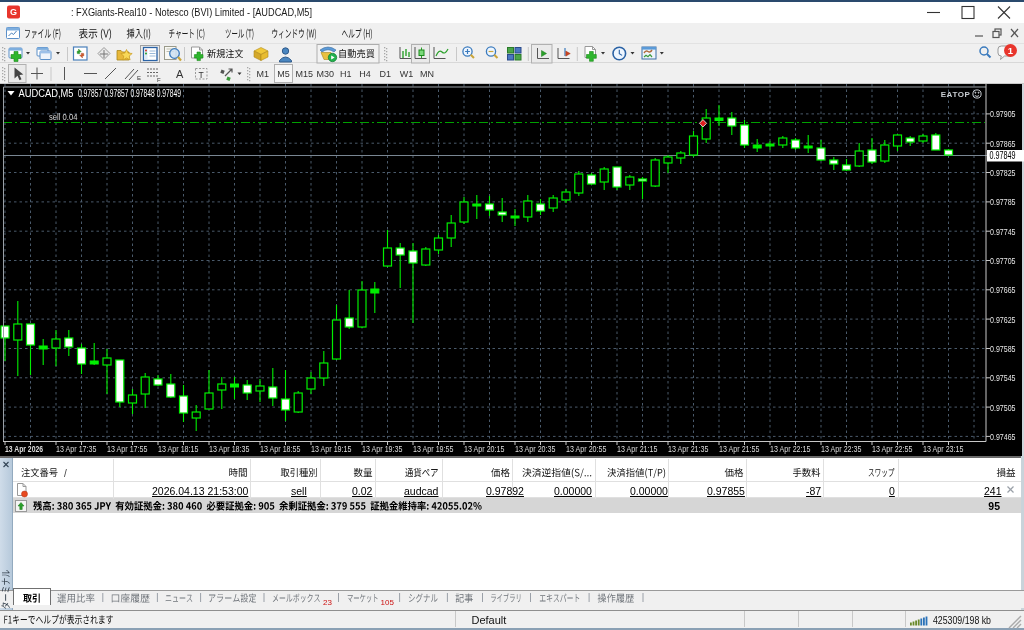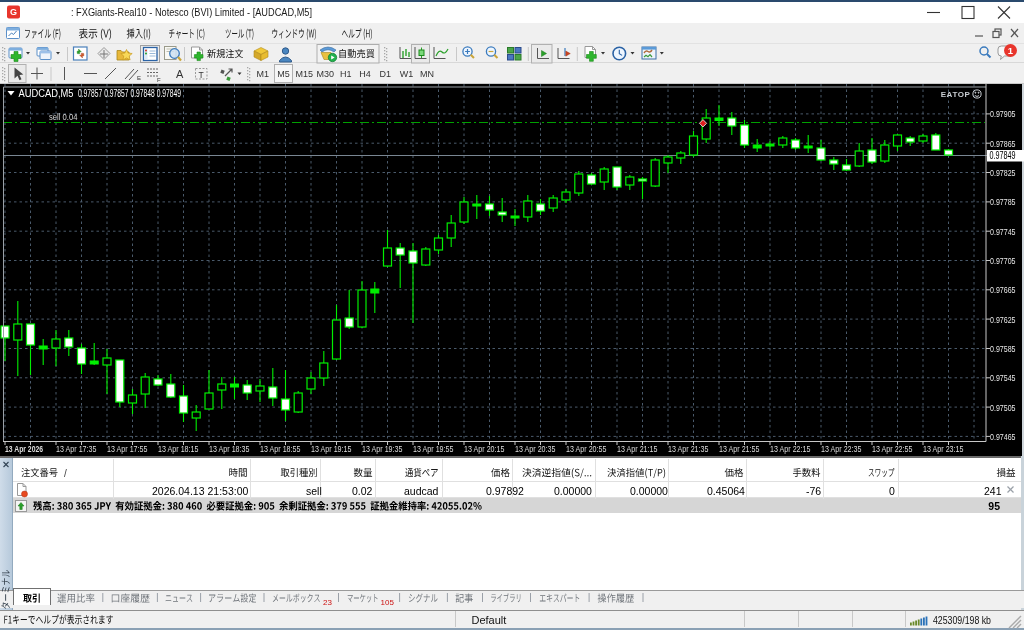--- a/index.html
+++ b/index.html
@@ -1,16 +1,16 @@
 <!DOCTYPE html>
 <html><head><meta charset="utf-8"><style>
 * { margin:0; padding:0; box-sizing:border-box; }
 body { width:1024px; height:630px; overflow:hidden; font-family:"Liberation Sans",sans-serif; background:#f0f0f0; }
 #root { position:relative; width:1024px; height:630px; }
-.abs { position:absolute; }
+.abs { position:absolute;text-decoration:underline; }
 </style></head><body>
 <div id="root">
 <div class="abs" style="left:0;top:0;width:1024px;height:23px;background:#fff"></div>
 <div class="abs" style="left:0;top:23px;width:1024px;height:21px;background:#f0f0f0;border-bottom:1px solid #e2e2e2"></div>
 <div class="abs" style="left:0;top:44px;width:1024px;height:19px;background:#f0f0f0;border-bottom:1px solid #d8d8d8"></div>
 <div class="abs" style="left:0;top:63px;width:1024px;height:21px;background:#f0f0f0;border-bottom:1px solid #c8c8c8"></div>
 <div class="abs" style="left:0;top:84px;width:1024px;height:372px;background:#000"></div>
 <div class="abs" style="left:0;top:456px;width:1024px;height:134px;background:#fff;border-top:2px solid #6a6a6a"></div>
 <div class="abs" style="left:0;top:458px;width:13px;height:152px;background:linear-gradient(90deg,#cfdce9,#b6c9db);border-right:1px solid #93aabf"></div>
 <div class="abs" style="left:13px;top:480.5px;width:1008px;height:1px;background:#e0e0e0"></div>
@@ -351,28 +351,28 @@
 <div class="abs" style="left:428.5px;top:2px;width:1px;height:40px;background:#e0e0e0"></div>
 <div class="abs" style="left:499px;top:2px;width:1px;height:40px;background:#e0e0e0"></div>
 <div class="abs" style="left:582px;top:2px;width:1px;height:40px;background:#e0e0e0"></div>
 <div class="abs" style="left:655px;top:2px;width:1px;height:40px;background:#e0e0e0"></div>
 <div class="abs" style="left:733px;top:2px;width:1px;height:40px;background:#e0e0e0"></div>
 <div class="abs" style="left:810px;top:2px;width:1px;height:40px;background:#e0e0e0"></div>
 <div class="abs" style="left:885px;top:2px;width:1px;height:40px;background:#e0e0e0"></div>
 </div>
 <div class="abs" style="font-size:10.5px;color:#000;top:485px;left:0;width:1024px">
 <span class="abs" style="left:152px">2026.04.13 21:53:00</span>
-<span class="abs" style="left:306px">sell</span>
+<span class="abs" style="left:291px">sell</span>
 <span class="abs" style="left:352px">0.02</span>
 <span class="abs" style="left:404px">audcad</span>
 <span class="abs" style="left:486px">0.97892</span>
 <span class="abs" style="left:554px">0.00000</span>
 <span class="abs" style="left:630px">0.00000</span>
-<span class="abs" style="left:707px">0.45064</span>
-<span class="abs" style="left:806px">-76</span>
+<span class="abs" style="left:707px">0.97855</span>
+<span class="abs" style="left:806px">-87</span>
 <span class="abs" style="left:889px">0</span>
 <span class="abs" style="left:984px">241</span>
 </div>
 <svg width="1024" height="630" style="position:absolute;left:0;top:0">
       <rect x="0" y="0" width="1024" height="2" fill="#2a4a6d"></rect>
       <rect x="7" y="5.5" width="13" height="13" rx="2" fill="#e8352c"></rect>
       <text x="13.5" y="15" font-size="9" font-weight="bold" fill="#fff" text-anchor="middle" font-family="Liberation Sans">G</text>
       <text x="71" y="16" font-size="11" fill="#1a1a1a" font-family="Liberation Sans" textLength="241" lengthAdjust="spacingAndGlyphs">: FXGiants-Real10 - Notesco (BVI) Limited - [AUDCAD,M5]</text>
       <g stroke="#333" stroke-width="1.1" fill="none">
         <line x1="927" y1="12.5" x2="940" y2="12.5"></line>

